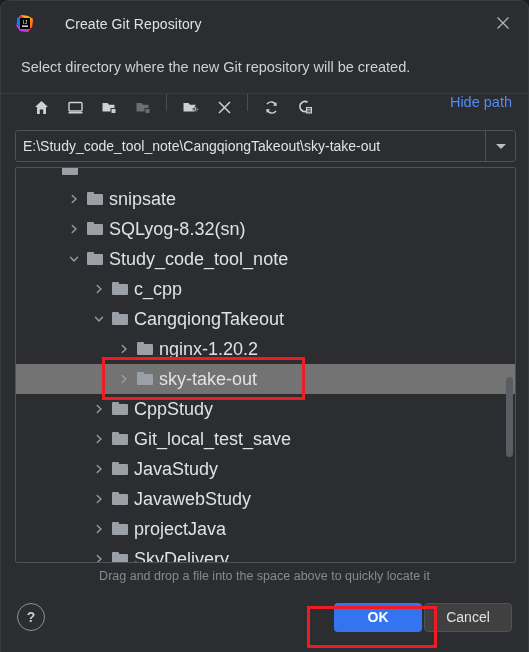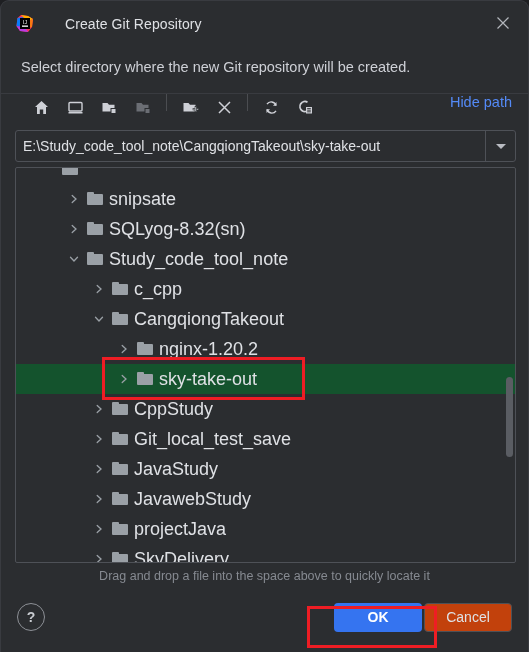--- a/index.html
+++ b/index.html
@@ -151,21 +151,21 @@
     left: 0; right: 0;
     top: -14px;
   }
   .row {
     height: 30px;
     display: flex;
     align-items: center;
     position: relative;
     cursor: default;
   }
-  .row.selected { background: #14532d; }
+  .row.selected { background: #737373; }
   .arrow {
     width: 18px; height: 18px;
     flex: 0 0 auto;
     display: flex; align-items: center; justify-content: center;
   }
   .arrow svg { display: block; }
   .arrow.blank svg { visibility: hidden; }
   .folder-ico {
     width: 16px; height: 14px;
     flex: 0 0 auto;
@@ -244,21 +244,21 @@
     font-size: 14px;
     box-sizing: border-box;
     cursor: default;
   }
   .btn.primary {
     background: #3574f0;
     color: #ffffff;
     font-weight: bold;
   }
   .btn.secondary {
-    background: #c2410c;
+    background: #404040;
     border: 1px solid #4e5157;
     color: #dfe1e5;
   }
 
   
   .annot {
     position: absolute;
     border: 3px solid #ee1d24;
     box-sizing: border-box;
     pointer-events: none;

